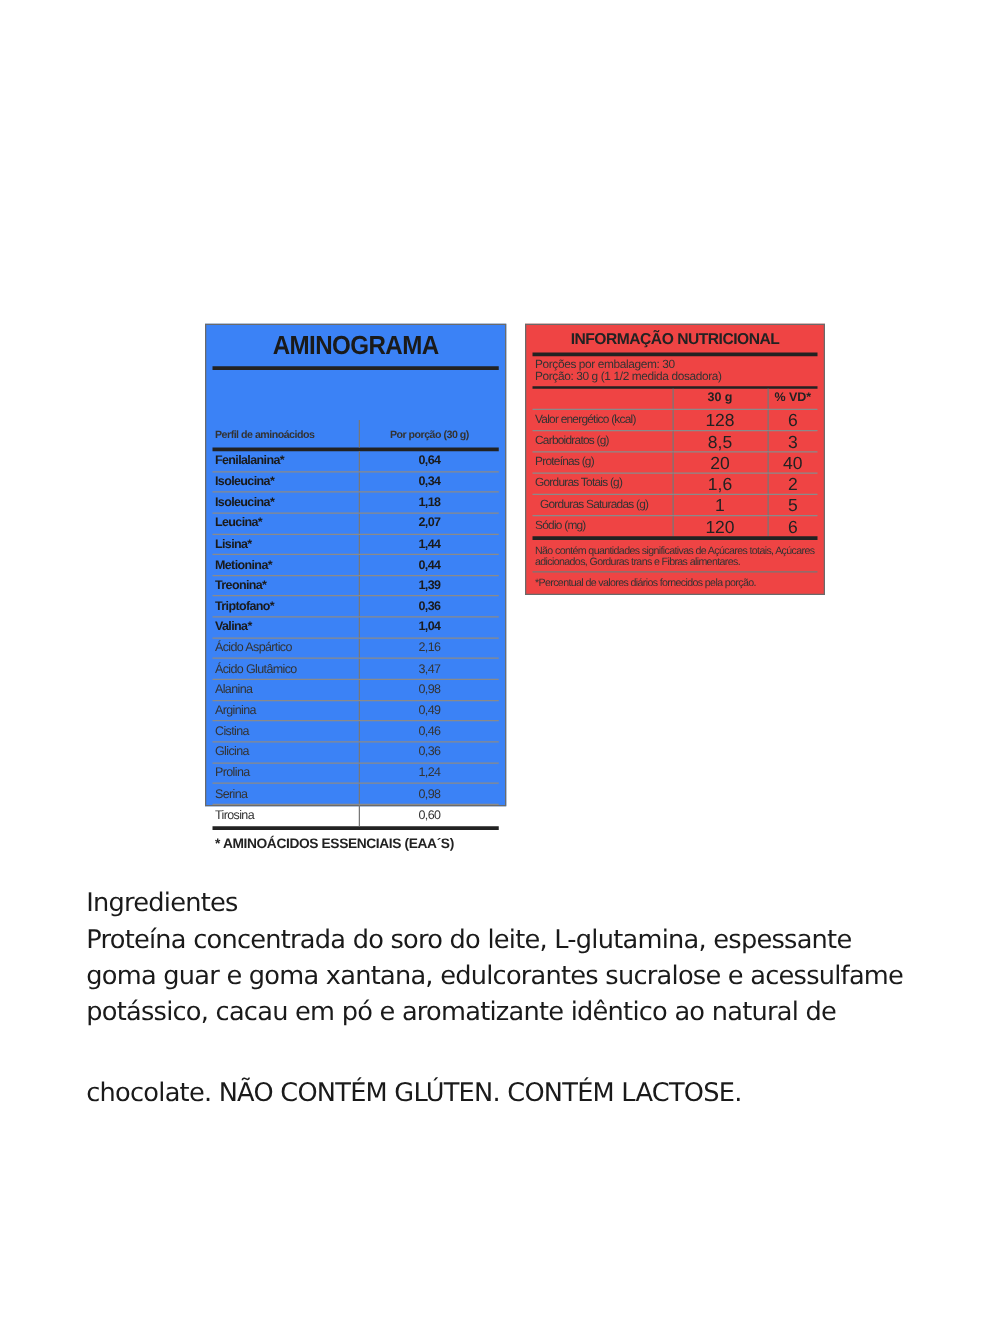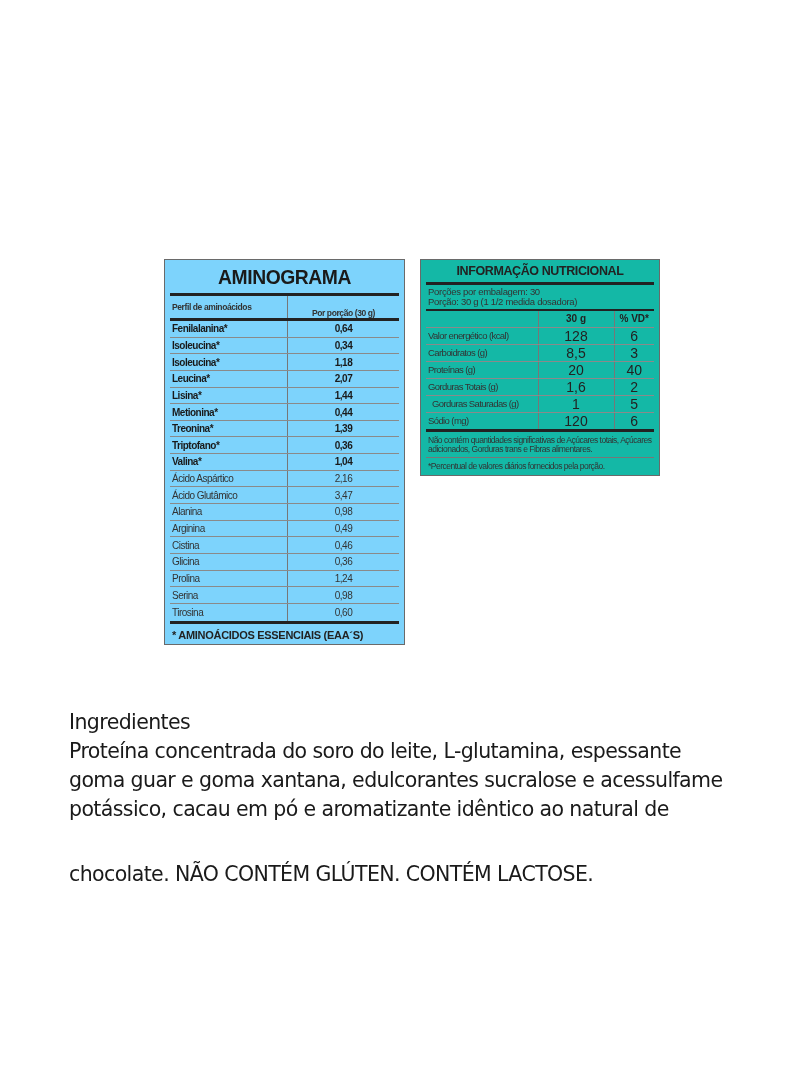--- a/index.html
+++ b/index.html
@@ -2,33 +2,33 @@
 <html><head>
 <meta charset="utf-8">
 <style>
   * { margin: 0; padding: 0; box-sizing: border-box; }
   html, body { width: 800px; height: 1066px; background: #ffffff; overflow: hidden; }
   body { position: relative; font-family: "Liberation Sans", sans-serif; color: #1a1a1a; }
 
   
   .amino {
     position: absolute; left: 164px; top: 259px; width: 241px; height: 386px;
-    border: 1.5px solid #6a6a6a; background: #7dd3fc;
+    border: 1.5px solid #6a6a6a; background: #3b82f6;
     padding: 0 5px;
   }
   .amino .title {
     height: 33px; line-height: 33px; text-align: center;
     font-family: "Liberation Sans", sans-serif; font-weight: bold;
     font-size: 21px; letter-spacing: -0.5px; color: #1a1a1a;
     transform: scaleX(0.92);
   }
   .amino .thick { height: 3px; background: #222; }
   .amino .head {
-    display: flex; height: 22px; align-items: flex-end;
-    font-size: 8.5px; font-weight: bold; letter-spacing: -0.4px; color: #333;
+    display: flex; height: 22px; align-items: center;
+    font-size: 8.5px; font-weight: bold; letter-spacing: -0.4px; color: #333; margin-top: 40px;
   }
   .amino .head .c1 { width: 118px; padding-left: 2px; height: 100%; display: flex; align-items: center; border-right: 1px solid #777; }
   .amino .head .c2 { flex: 1; text-align: center; }
   .amino .rows { }
   .amino .row {
     display: flex; height: 16.65px; align-items: center;
     border-bottom: 1px solid #8a8a8a;
     font-size: 10px; letter-spacing: -0.5px;
   }
   .amino .row:last-child { border-bottom: none; }
@@ -37,21 +37,21 @@
   .amino .row.ess { font-weight: bold; color: #1a1a1a; }
   .amino .row.non { font-weight: normal; color: #333; }
   .amino .foot {
     height: 22px; line-height: 22px; font-size: 11px; font-weight: bold;
     letter-spacing: -0.3px; padding-left: 2px; color: #222;
   }
 
   
   .nutri {
     position: absolute; left: 420px; top: 259px; width: 240px; height: 217px;
-    border: 1.5px solid #6a6a6a; background: #14b8a6;
+    border: 1.5px solid #6a6a6a; background: #ef4444;
     padding: 0 5px;
   }
   .nutri .title {
     height: 22px; line-height: 23px; text-align: center;
     font-weight: bold; font-size: 12.5px; letter-spacing: -0.4px; color: #222;
   }
   .nutri .thick { height: 2.5px; background: #222; }
   .nutri .serv { font-size: 9.5px; line-height: 10px; color: #333; letter-spacing: -0.3px; padding: 2px 0 2px 2px; }
   .nutri .grid { width: 100%; border-collapse: collapse; }
   .nutri .grid td { height: 17px; border-bottom: 1px solid #8a8a8a; vertical-align: middle; }

